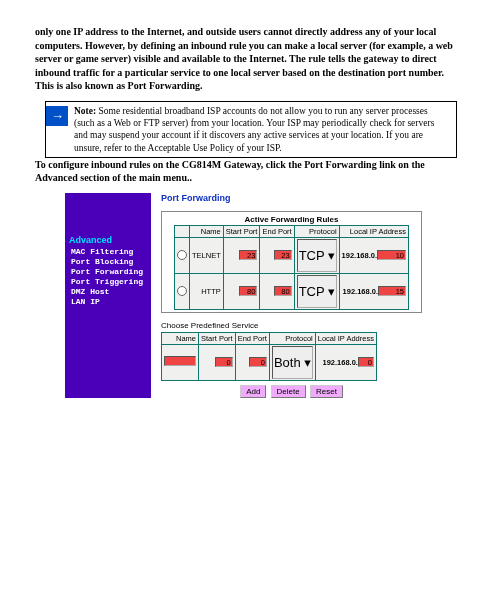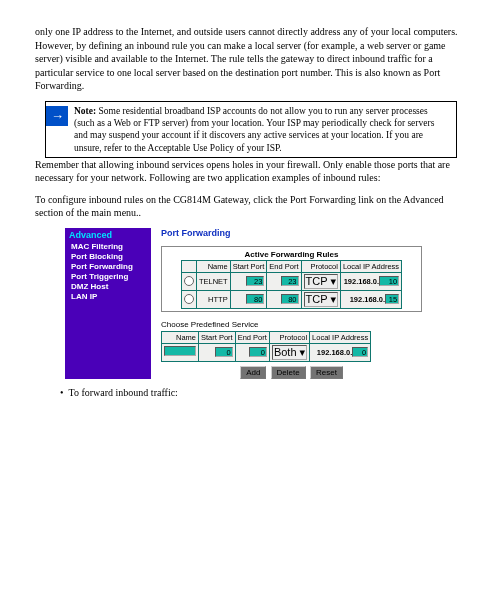--- a/index.html
+++ b/index.html
@@ -19,20 +19,21 @@
     font-style: italic;
     font-size: 9.5px;
     border-bottom: 1px solid #000;
     padding-bottom: 3px;
     margin-bottom: 12px;
   }
   .para {
     font-size: 10px;
     line-height: 1.35;
     margin-bottom: 8px;
+    font-weight: bold;
   }
   .note-box {
     border: 1px solid #000;
     display: flex;
     margin: 6px 0 0 10px;
     width: 410px;
   }
   .note-icon-cell {
     width: 28px;
     background: #fff;
@@ -72,26 +73,28 @@
     width: 78px;
     padding: 2px 4px;
     font-family: Arial, sans-serif;
     font-size: 8px;
   }
   .sidebar-title {
     color: #00e0ff;
     font-weight: bold;
     font-size: 9px;
     margin-bottom: 2px;
+    margin-top: 40px;
   }
   .sidebar-item {
     color: #fff;
     font-weight: bold;
     margin: 1px 0;
     padding-left: 2px;
+    font-family: Liberation Mono, monospace;
   }
   .panel {
     font-family: Arial, sans-serif;
     font-size: 8px;
   }
   .panel-title {
     color: #1030c0;
     font-weight: bold;
     font-size: 9px;
     margin-bottom: 8px;
@@ -114,48 +117,48 @@
   }
   table.rules td, table.rules th {
     border: 1px solid #0f766e;
     padding: 1px 2px;
     text-align: right;
     background: #f0f0ee;
   }
   table.rules th { font-weight: normal; }
   .inp {
     border: 1px inset #aaa;
-    background: #14b8a6;
+    background: #ef4444;
     padding: 0 1px;
     display: inline-block;
     font-size: 7.5px;
     height: 10px;
     line-height: 10px;
     box-sizing: border-box;
   }
   .radio {
     width: 8px; height: 8px; border: 1px solid #666; border-radius: 50%;
     display: inline-block; background: #fff; vertical-align: middle;
   }
   .section-label {
     font-weight: normal;
     font-size: 8px;
     margin-top: 8px;
   }
   .svc-row { margin-top: 2px; }
   .select {
     border: 1px inset #aaa;
     background: #eee;
-    padding: 0 1px;
-    font-size: 11px;
+    padding: 8px 1px;
+    font-size: 13px;
     display: inline-block;
   }
   .btn {
     border: 1px outset #ccc;
-    background: #737373;
+    background: #f0abfc;
     padding: 1px 5px;
     font-size: 8px;
     display: inline-block;
     margin: 0 1px;
   }
   .btn-row { text-align: center; margin-top: 4px; }
   .caption {
     text-align: center;
     font-weight: bold;
     font-size: 10px;
@@ -183,21 +186,20 @@
 
   <div class="note-box">
     <div class="note-icon-cell">
         <div class="note-icon"></div>
       </div>
     <div class="note-text">
       <b>Note:</b><span> Some residential broadband ISP accounts do not allow you to run any server processes (such as a Web or FTP server) from your location. Your ISP may periodically check for servers and may suspend your account if it discovers any active services at your location. If you are unsure, refer to the Acceptable Use Policy of your ISP.</span>
     </div>
   </div>
 
-  <div class="para">Remember that allowing inbound services opens holes in your firewall. Only enable those ports that are necessary for your network. Following are two application examples of inbound rules:</div>
   <div class="para">To configure inbound rules on the CG814M Gateway, click the Port Forwarding link on the Advanced section of the main menu..</div>
 
   <div class="menu-area">
     <div class="sidebar">
       <div class="sidebar-title">Advanced</div>
       <div class="sidebar-item">MAC Filtering</div>
       <div class="sidebar-item">Port Blocking</div>
       <div class="sidebar-item">Port Forwarding</div>
       <div class="sidebar-item">Port Triggering</div>
       <div class="sidebar-item">DMZ Host</div>
@@ -218,29 +220,29 @@
             <th>End Port</th>
             <th>Protocol</th>
             <th>Local IP Address</th>
           </tr>
           <tr>
             <td><span class="radio"></span></td>
             <td>TELNET</td>
             <td><span class="inp" style="width:18px">23</span></td>
             <td><span class="inp" style="width:18px">23</span></td>
             <td><span class="select"><span>TCP</span> ▾</span></td>
-            <td><b>192.168.0.</b><span class="inp" style="width:20px">10</span></td>
+            <td><b>192.168.0.</b><span class="inp" style="width:29px">10</span></td>
           </tr>
           <tr>
             <td><span class="radio"></span></td>
             <td>HTTP</td>
             <td><span class="inp" style="width:18px">80</span></td>
             <td><span class="inp" style="width:18px">80</span></td>
             <td><span class="select"><span>TCP</span> ▾</span></td>
-            <td><b>192.168.0.</b><span class="inp" style="width:14px">15</span></td>
+            <td><b>192.168.0.</b><span class="inp" style="width:28px">15</span></td>
           </tr>
         </tbody>
           </table>
       </div>
 
       <div class="section-label">Choose Predefined Service</div>
 
       <table class="rules" style="margin:2px 0 0 0">
         <tbody>
             <tr>
@@ -262,15 +264,14 @@
 
       <div class="btn-row">
         <span class="btn">Add</span>
         <span class="btn">Delete</span>
         <span class="btn">Reset</span>
       </div>
     </div>
   </div>
 
 
-  <div class="bullet">•&nbsp;&nbsp;<span>To forward inbound traffic:</span></div>
 
 </div>
 
 </body></html>

